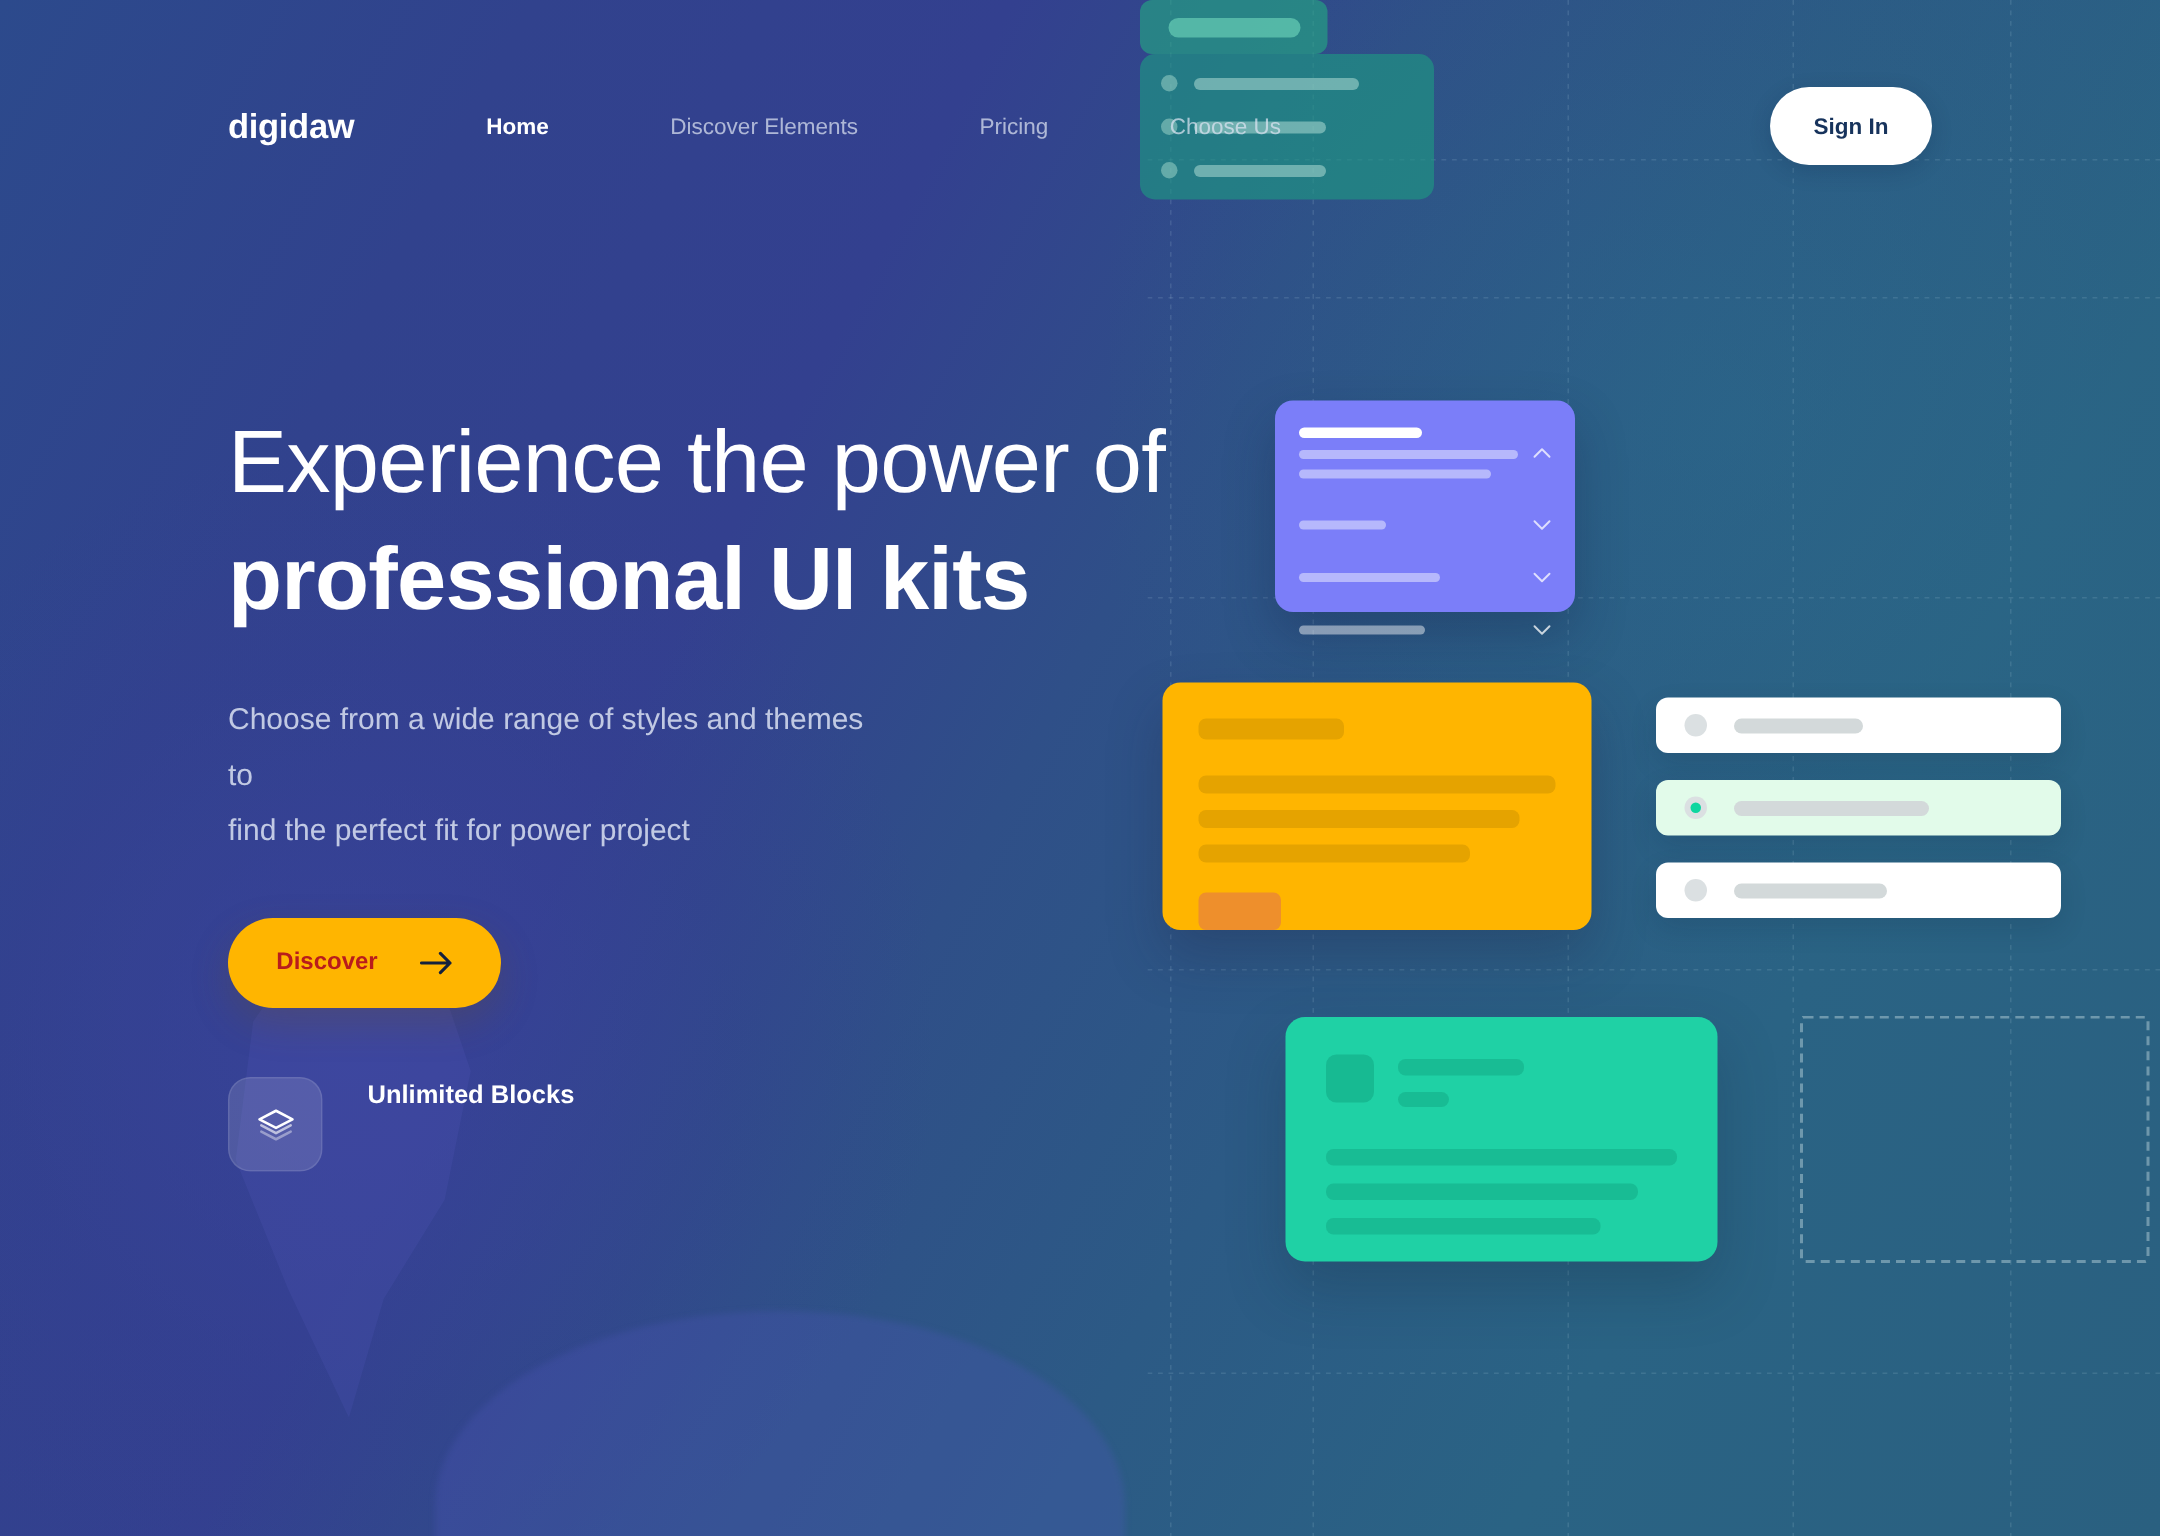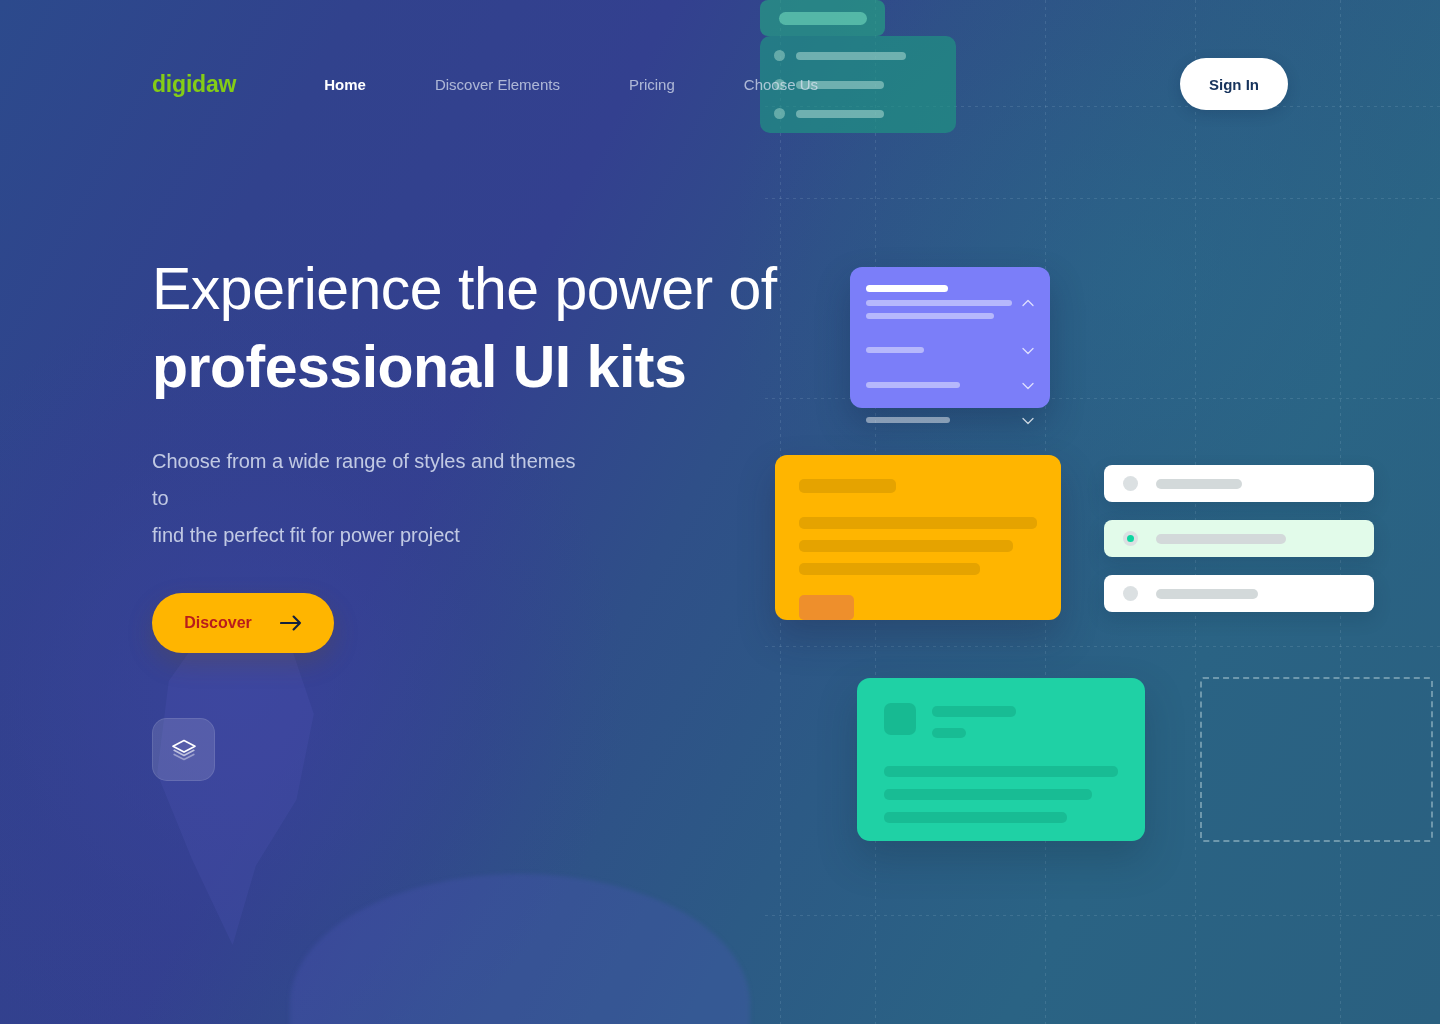--- a/index.html
+++ b/index.html
@@ -96,29 +96,29 @@
     left: 0; right: 0; top: 0;
     height: 168px;
     display: flex;
     align-items: center;
     padding: 0 152px;
     z-index: 20;
   }
   .brand {
     font-size: 23px;
     font-weight: bold;
-    color: #84cc16;
+    color: #ffffff;
     letter-spacing: -0.2px;
     margin-right: 88px;
     white-space: nowrap;
   }
   .nav {
     display: flex;
     align-items: center;
-    gap: 0;
+    gap: 12px;
   }
   .nav-link {
     font-size: 15px;
     color: rgba(222,228,243,0.72);
     text-decoration: none;
     white-space: nowrap;
     padding: 8px 0;
     margin-right: 69px;
   }
   .nav-link.active {
@@ -139,21 +139,21 @@
     border: none;
     cursor: pointer;
     font-family: "Liberation Sans", sans-serif;
     box-shadow: 0 4px 14px rgba(10,30,60,0.18);
   }
 
   
   .hero {
     position: absolute;
     left: 152px;
-    top: 250px;
+    top: 269px;
     width: 640px;
     z-index: 15;
   }
   .hero-title {
     color: #ffffff;
     font-size: 59px;
     line-height: 78px;
     letter-spacing: -0.5px;
   }
   .hero-title .line1 { font-weight: 300; display: block; }
@@ -429,20 +429,21 @@
 
 <section class="feature">
   <div class="feature-icon">
     <svg width="30" height="30" viewBox="0 0 30 30" fill="none">
       <path d="M15 5.5L26 11.2L15 16.9L4 11.2L15 5.5Z" stroke="#ffffff" stroke-width="1.7" stroke-linejoin="round" fill="none"></path>
       <path d="M5.2 15.3L15 20.4L24.8 15.3" stroke="rgba(255,255,255,0.62)" stroke-width="1.7" stroke-linecap="round" stroke-linejoin="round"></path>
       <path d="M5.2 19.4L15 24.5L24.8 19.4" stroke="rgba(255,255,255,0.40)" stroke-width="1.7" stroke-linecap="round" stroke-linejoin="round"></path>
     </svg>
   </div>
   <div>
+    <div class="feature-title">Unlimited Blocks</div>
   </div>
 </section>
 
 <div class="illus">
 
   <div class="card card-purple">
     <div class="acc-row">
       <div style="flex:1">
         <div class="bar bar-w" style="width:82px;height:7px"></div>
         <div class="bar bar-l" style="width:100%;height:6px;margin-top:8px"></div>

